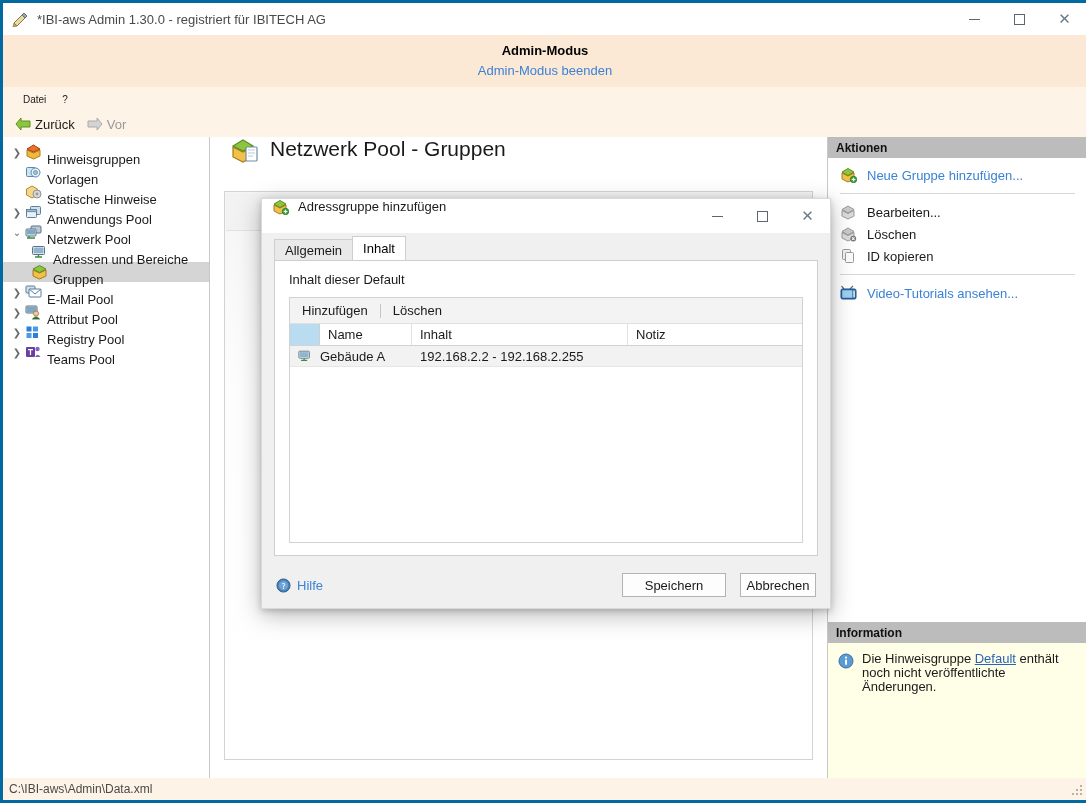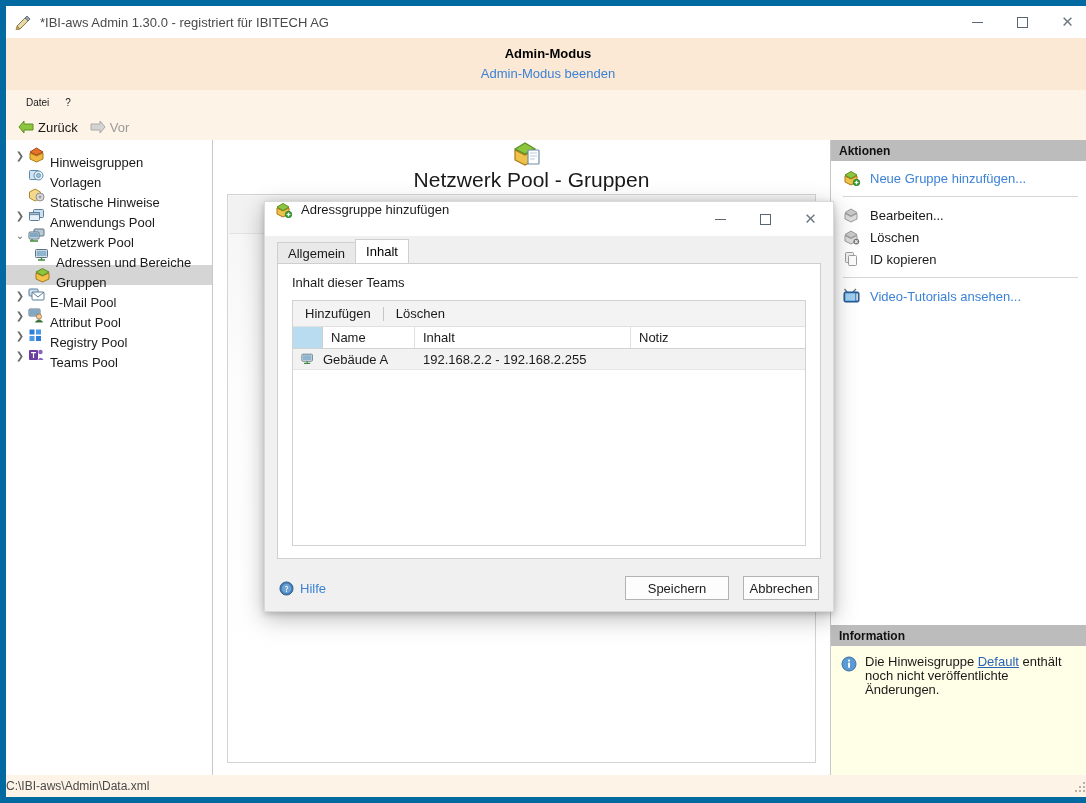--- a/index.html
+++ b/index.html
@@ -8,21 +8,21 @@
     width: 1086px; height: 803px;
     font-family: "Liberation Sans", sans-serif;
     font-size: 13px;
     color: #1a1a1a;
     overflow: hidden;
     background: #ffffff;
   }
   #app {
     position: relative;
     width: 1086px; height: 803px;
-    border: 6px solid #0369a1;
+    border: 3px solid #0369a1;
     background: #c4b5fd;
   }
 
   
   .titlebar {
     position: absolute; left: 0; top: 0; width: 1084px; height: 32px;
     background: #ffffff;
     display: flex; align-items: center;
   }
   .titlebar .tb-icon { margin-left: 9px; width: 18px; height: 16px; position: relative; }
@@ -90,21 +90,21 @@
   .t-lbl { font-size: 13px; color: #1a1a1a; margin-top: 15px; }
   .indent-1 { padding-left: 6px; }
   .indent-2 { padding-left: 28px; }
 
   
   .content {
     position: absolute; left: 207px; top: 0; width: 617px; height: 641px;
     background: #ffffff;
   }
   .content-title {
-    display: flex; align-items: center; height: 56px; padding-left: 20px; flex-direction: column;
+    display: flex; align-items: flex-start; height: 56px; padding-left: 20px;
   }
   .content-title .ct-ico { width: 30px; height: 28px; position: relative; margin-right: 10px; }
   .content-title .ct-text { font-size: 21px; color: #1a1a1a; }
   .content-box {
     position: absolute; left: 14px; top: 54px; right: 14px; bottom: 18px;
     border: 1px solid #d3d3d3;
     background: linear-gradient(180deg,#f5f5f5 0%, #fdfdfd 35%, #ffffff 100%);
   }
   .bg-table-head {
     position: absolute; left: 1px; top: 1px; right: 1px; height: 38px;
@@ -140,21 +140,21 @@
     background: #ffffe8; border-left: 1px solid #c8c8c8;
   }
   .info-body { padding: 9px 10px 0 10px; display: flex; gap: 8px; }
   .info-icon { width: 16px; height: 16px; flex: 0 0 auto; margin-top: 1px; }
   .info-text { font-size: 13px; color: #1a1a1a; line-height: 14px; }
   .info-text a { color: #2a62b8; text-decoration: underline; }
 
   
   .statusbar {
     position: absolute; left: 0; bottom: 0; width: 1084px; height: 22px;
-    background: #fdf3e7; display: flex; align-items: center; 
+    background: #fdf3e7; display: flex; align-items: center; padding-left: 6px;
   }
   .status-text { font-size: 12px; color: #4a4a4a; }
   .grip { position: absolute; right: 3px; bottom: 3px; width: 14px; height: 14px; }
   .grip i { position: absolute; width: 2px; height: 2px; background: #b9b0a6; display:block; }
 
   
   .dialog {
     position: absolute; left: 258px; top: 195px; width: 570px; height: 411px;
     background: #f0f0f0;
     border: 1px solid #d9d9d9;
@@ -562,21 +562,21 @@
       <div class="tabs">
         <div class="tab">
           <span>Allgemein</span>
         </div>
         <div class="tab active">
           <span>Inhalt</span>
         </div>
       </div>
 
       <div class="tab-panel">
-        <div class="tp-label">Inhalt dieser Teams</div>
+        <div class="tp-label">Inhalt dieser Default</div>
 
         <div class="grid-wrap">
 
           <div class="grid-toolbar">
             <span class="gt-link">Hinzufügen</span>
             <span class="gt-sep"></span>
             <span class="gt-link">Löschen</span>
           </div>
 
           <div class="grid-head">

